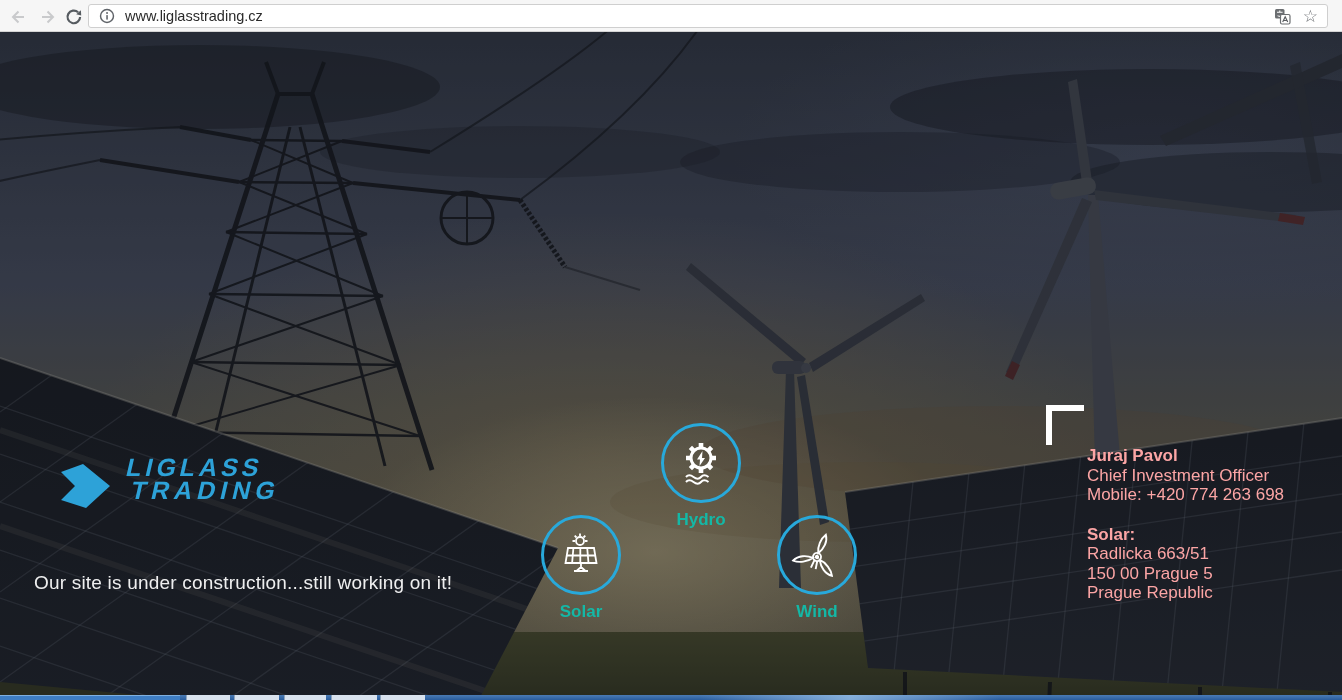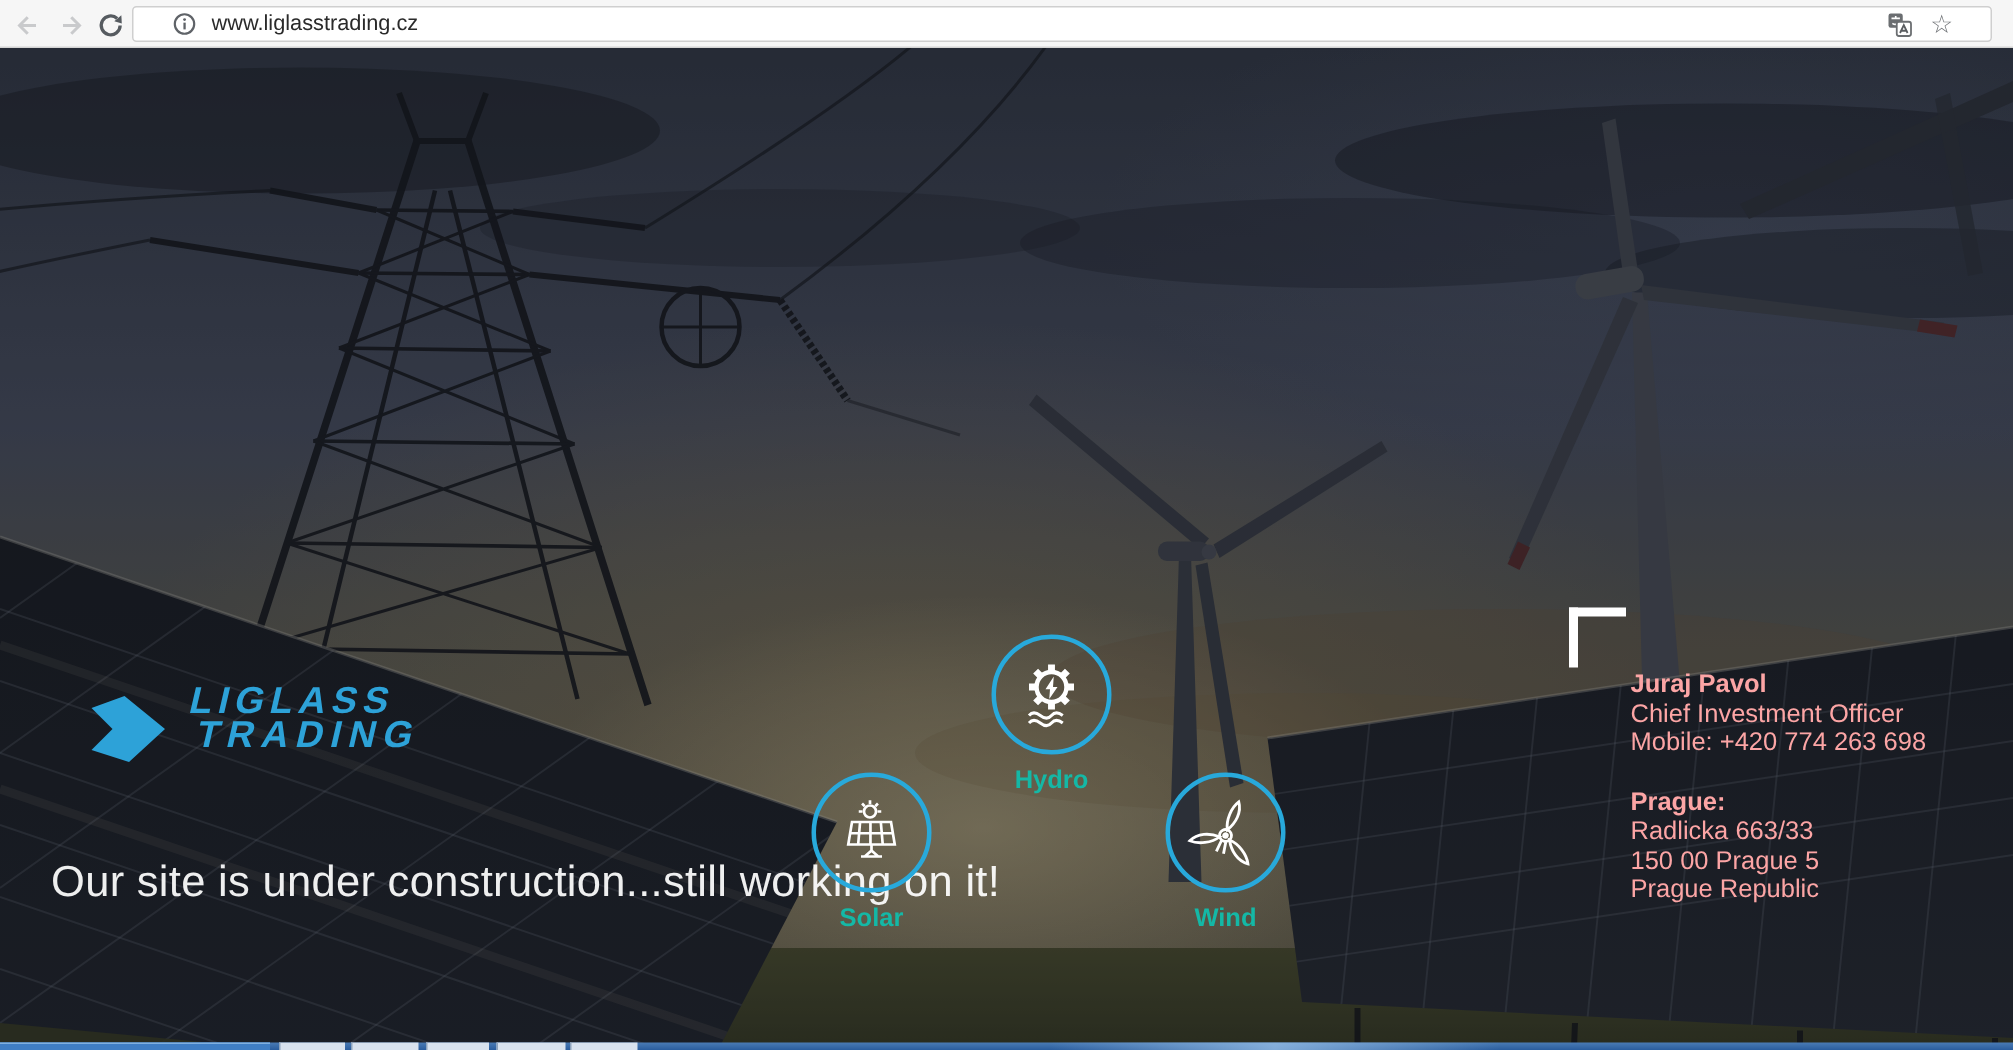--- a/index.html
+++ b/index.html
@@ -13,41 +13,41 @@
 
   
   .chrome {
     position:absolute; top:0; left:0; width:1342px; height:32px;
     background:#f6f6f6; border-bottom:1px solid #d4d4d4;
   }
   .nav-btn { position:absolute; top:5px; width:24px; height:24px; display:flex; align-items:center; justify-content:center; }
   .addr {
     position:absolute; left:88px; top:4px; width:1240px; height:24px;
     background:#fff; border:1px solid #cfcfcf; border-radius:3px;
-    display:flex; align-items:center; padding:0 25px;
+    display:flex; align-items:center; padding:0 9px;
   }
   .addr .url { flex:1; font-size:14.5px; color:#2a2a2a; margin-left:9px; white-space:nowrap; overflow:hidden; }
   .addr .right-icons { display:flex; align-items:center; gap:12px; }
   .star-glyph { font-size:17px; color:#6f7276; line-height:1; }
   .menu-dots { position:absolute; right:-3px; top:4px; width:10px; height:24px; overflow:hidden;
                font-size:17px; color:#5a5d60; letter-spacing:0; line-height:24px; }
 
   
   .viewport { position:absolute; top:32px; left:0; width:1342px; height:668px; overflow:hidden; background:#2b2f3a; }
   svg.bg { position:absolute; top:0; left:0; }
 
   .logo { position:absolute; left:58px; top:424px; display:flex; align-items:flex-start; }
   .logo-mark { margin-top:6px; }
   .logo-text { margin-left:12px; transform:skewX(-13deg); color:#2da2d8; font-weight:bold;
                font-size:25px; line-height:23px; letter-spacing:4px; white-space:nowrap; }
   .logo-text .l2 { margin-left:10px; letter-spacing:5px; }
 
   .heading { position:absolute; left:32px; top:477px; margin:0; font-size:46px; line-height:52px;
              font-weight:700; color:#ffffff; letter-spacing:0.5px; white-space:nowrap; }
-  .subheading { position:absolute; left:34px; top:540px; margin:0; font-size:29px; font-weight:400;
+  .subheading { position:absolute; left:34px; top:540px; margin:0; font-size:19px; font-weight:400;
                 color:rgba(255,255,255,0.93); letter-spacing:0.2px; white-space:nowrap; }
 
   .service { position:absolute; width:80px; text-align:center; }
   .service .circle { width:80px; height:80px; border:3px solid #28a9db; border-radius:50%;
                      display:flex; align-items:center; justify-content:center; }
   .service .svc-label { margin-top:7px; font-size:17px; font-weight:600; color:#14b8a6; }
   #svc-hydro { left:661px; top:391px; }
   #svc-solar { left:541px; top:483px;text-align:center; }
   #svc-wind  { left:777px; top:483px; }
 
@@ -287,22 +287,22 @@
       </div>
       <div class="svc-label">Wind</div>
     </div>
 
     <div class="bracket"></div>
     <div class="contact">
       <div class="bold">Juraj Pavol</div>
       <div>Chief Investment Officer</div>
       <div>Mobile: +420 774 263 698</div>
       <div class="gap"></div>
-      <div class="bold">Prague:</div>
-      <div>Radlicka 663/33</div>
+      <div class="bold">Solar:</div>
+      <div>Radlicka 663/51</div>
       <div>150 00 Prague 5</div>
       <div>Prague Republic</div>
     </div>
   </div>
 
   <div class="taskbar">
     <div class="tb-seg" style="left:0;width:180px;background:#3f7ec4;border-top:1px solid #7fb0e0;"></div>
     <div class="tb-seg" style="left:186px;width:44px;background:#d8e2ee;border-left:1px solid #8ea4bd;"></div>
     <div class="tb-seg" style="left:234px;width:45px;background:#d8e2ee;border-left:1px solid #8ea4bd;"></div>
     <div class="tb-seg" style="left:284px;width:42px;background:#d8e2ee;border-left:1px solid #8ea4bd;"></div>

